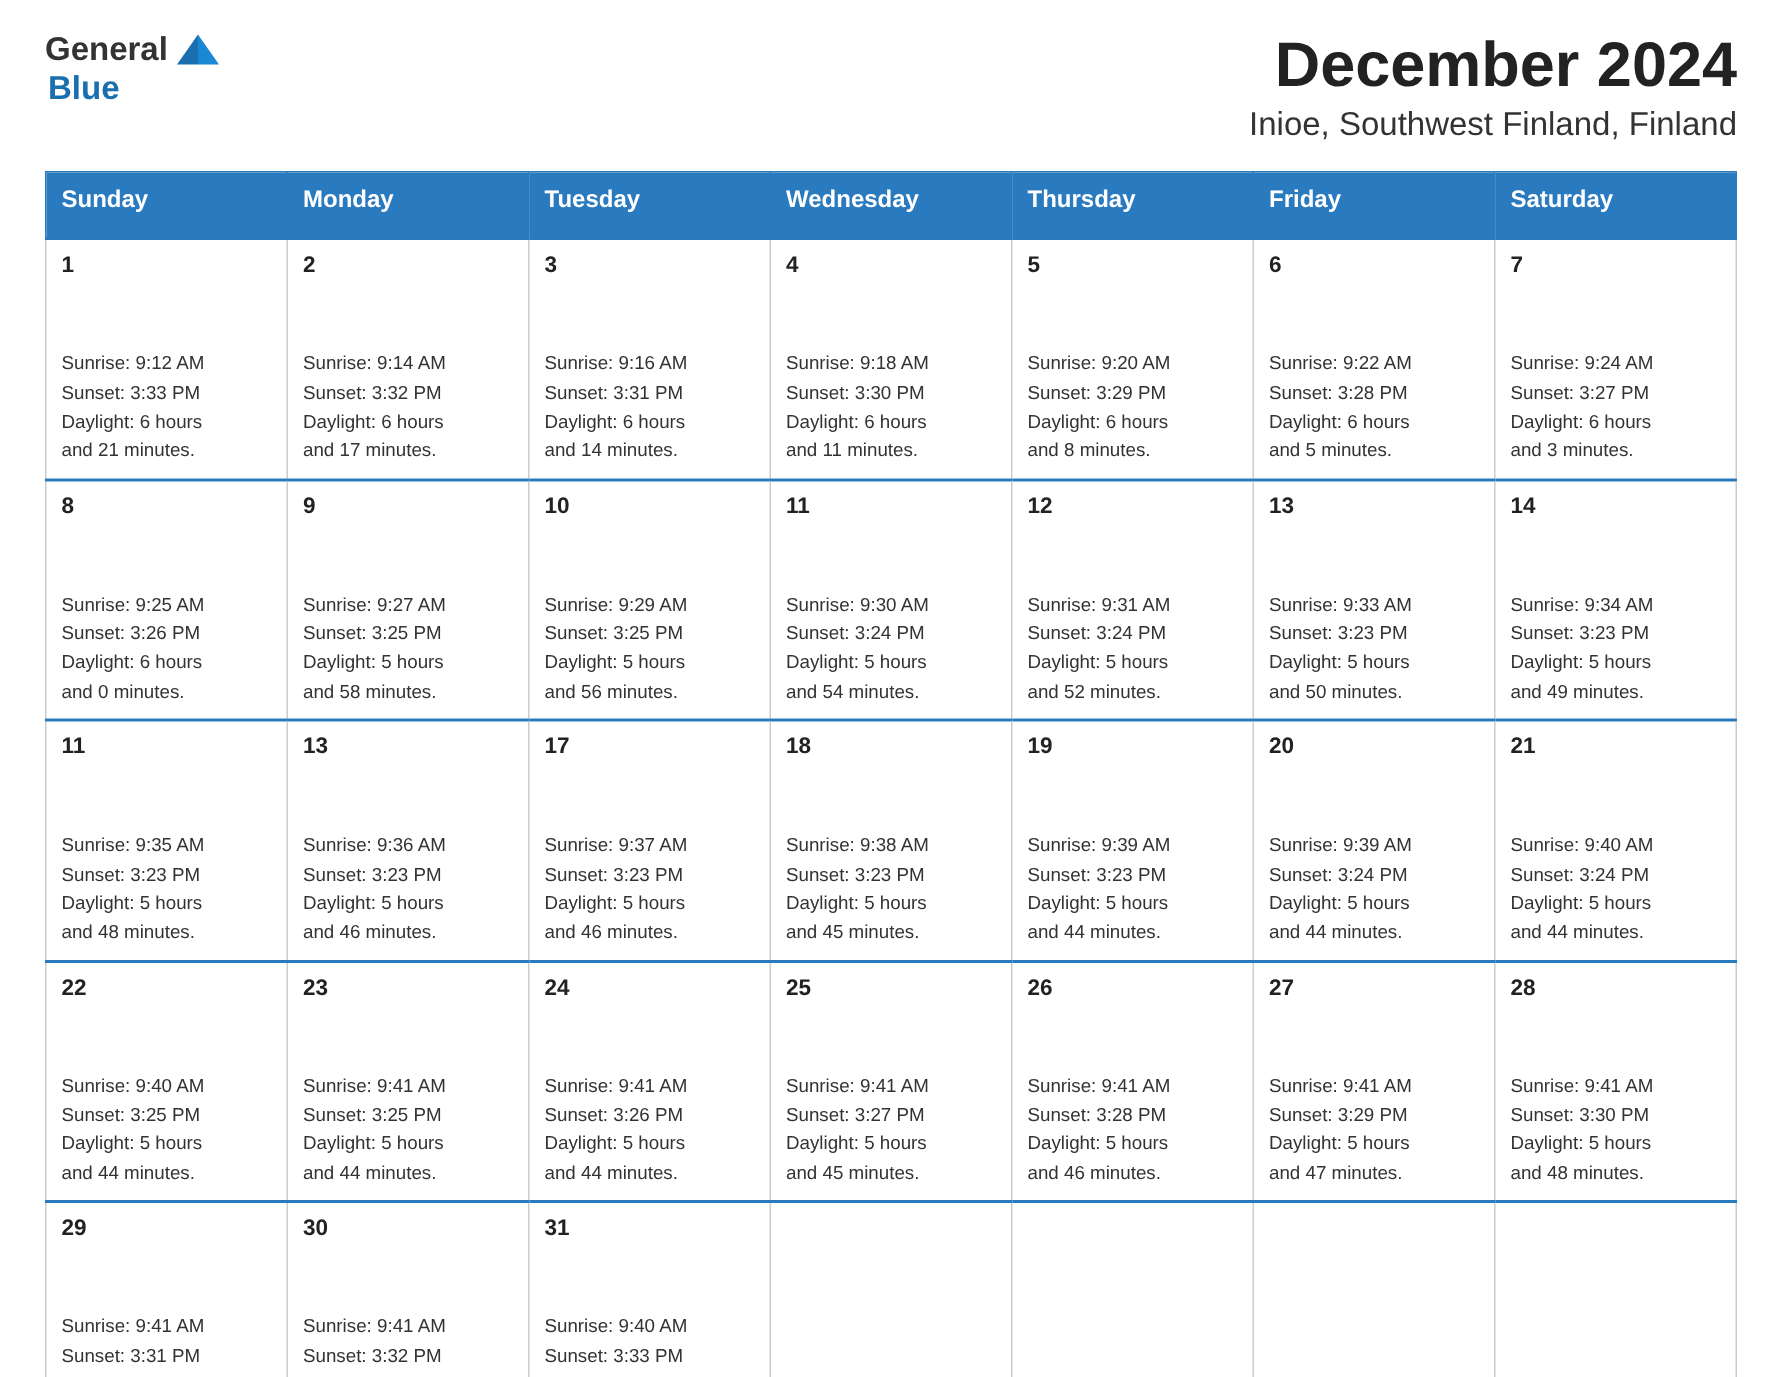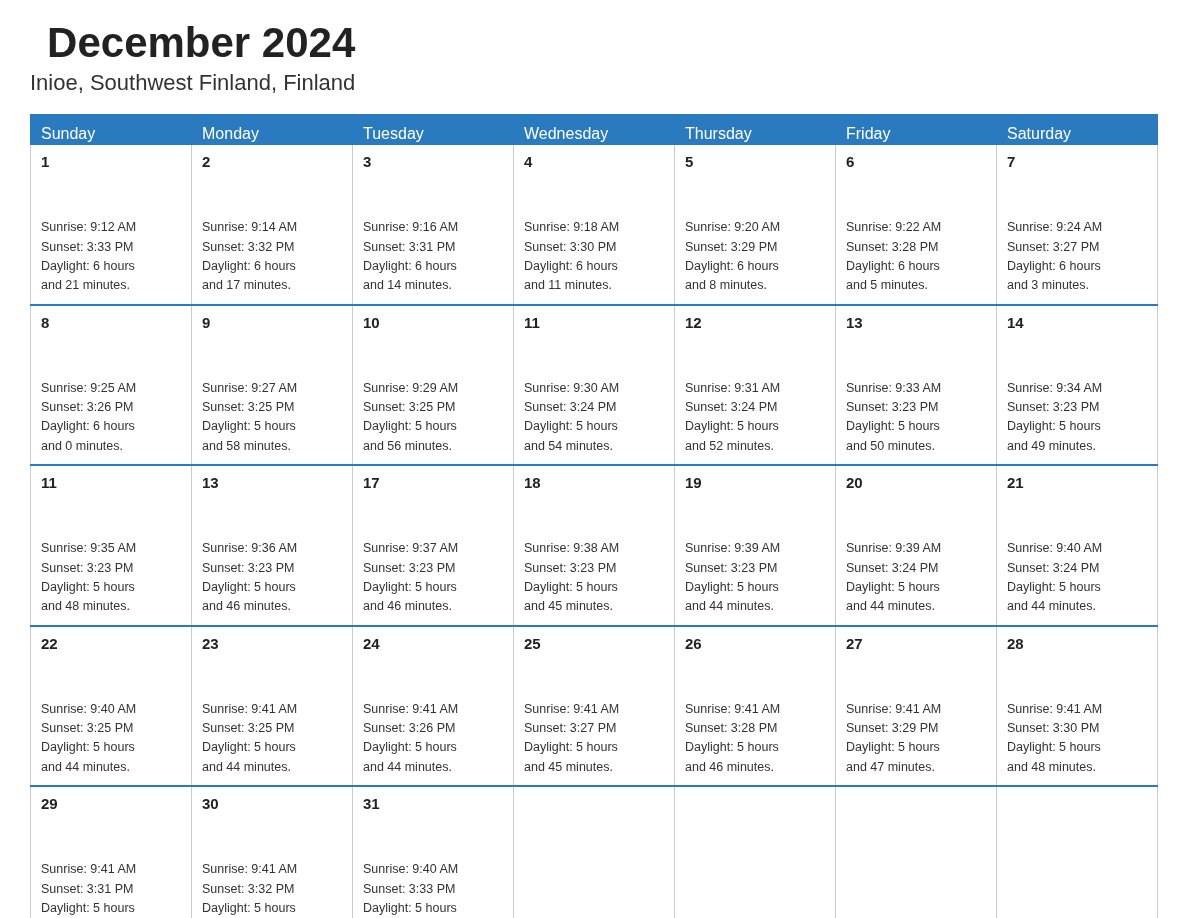--- a/index.html
+++ b/index.html
@@ -72,22 +72,22 @@
     }
     table {
       width: 100%;
       border-collapse: collapse;
       table-layout: fixed;
     }
     thead tr th {
       background: #2a7abf;
       color: #fff;
       font-size: 16px;
-      font-weight: normal;
-      padding: 10px 10px 0 10px;
+      font-weight: bold;
+      padding: 10px 10px 15px 10px;
       text-align: left;
       border: 1px solid #2a7abf;
     }
     tbody tr td {
       vertical-align: top;
       padding: 8px 10px;
       border: 1px solid #ccc;
       border-top: 2px solid #2a7abf;
       font-size: 13px;
       color: #333;
@@ -110,20 +110,30 @@
       margin-top: 48px;
     }
     .row-sep td {
       border-top: 2px solid #2a7abf !important;
     }
   </style>
 </head>
 <body>
 
 <div class="header">
+  <div class="logo-area">
+    <div class="logo-top-row">
+      <span class="logo-text-general">General</span>
+      <div class="logo-triangles">
+        <div class="logo-icon"></div>
+        <div class="logo-icon2"></div>
+      </div>
+    </div>
+    <span class="logo-text-blue" style="margin-left:2px;">Blue</span>
+  </div>
   <div class="title-area">
     <h1>December 2024</h1>
     <div class="subtitle">Inioe, Southwest Finland, Finland</div>
   </div>
 </div>
 
 <table>
   <thead>
     <tr>
     <th>Sunday</th>

